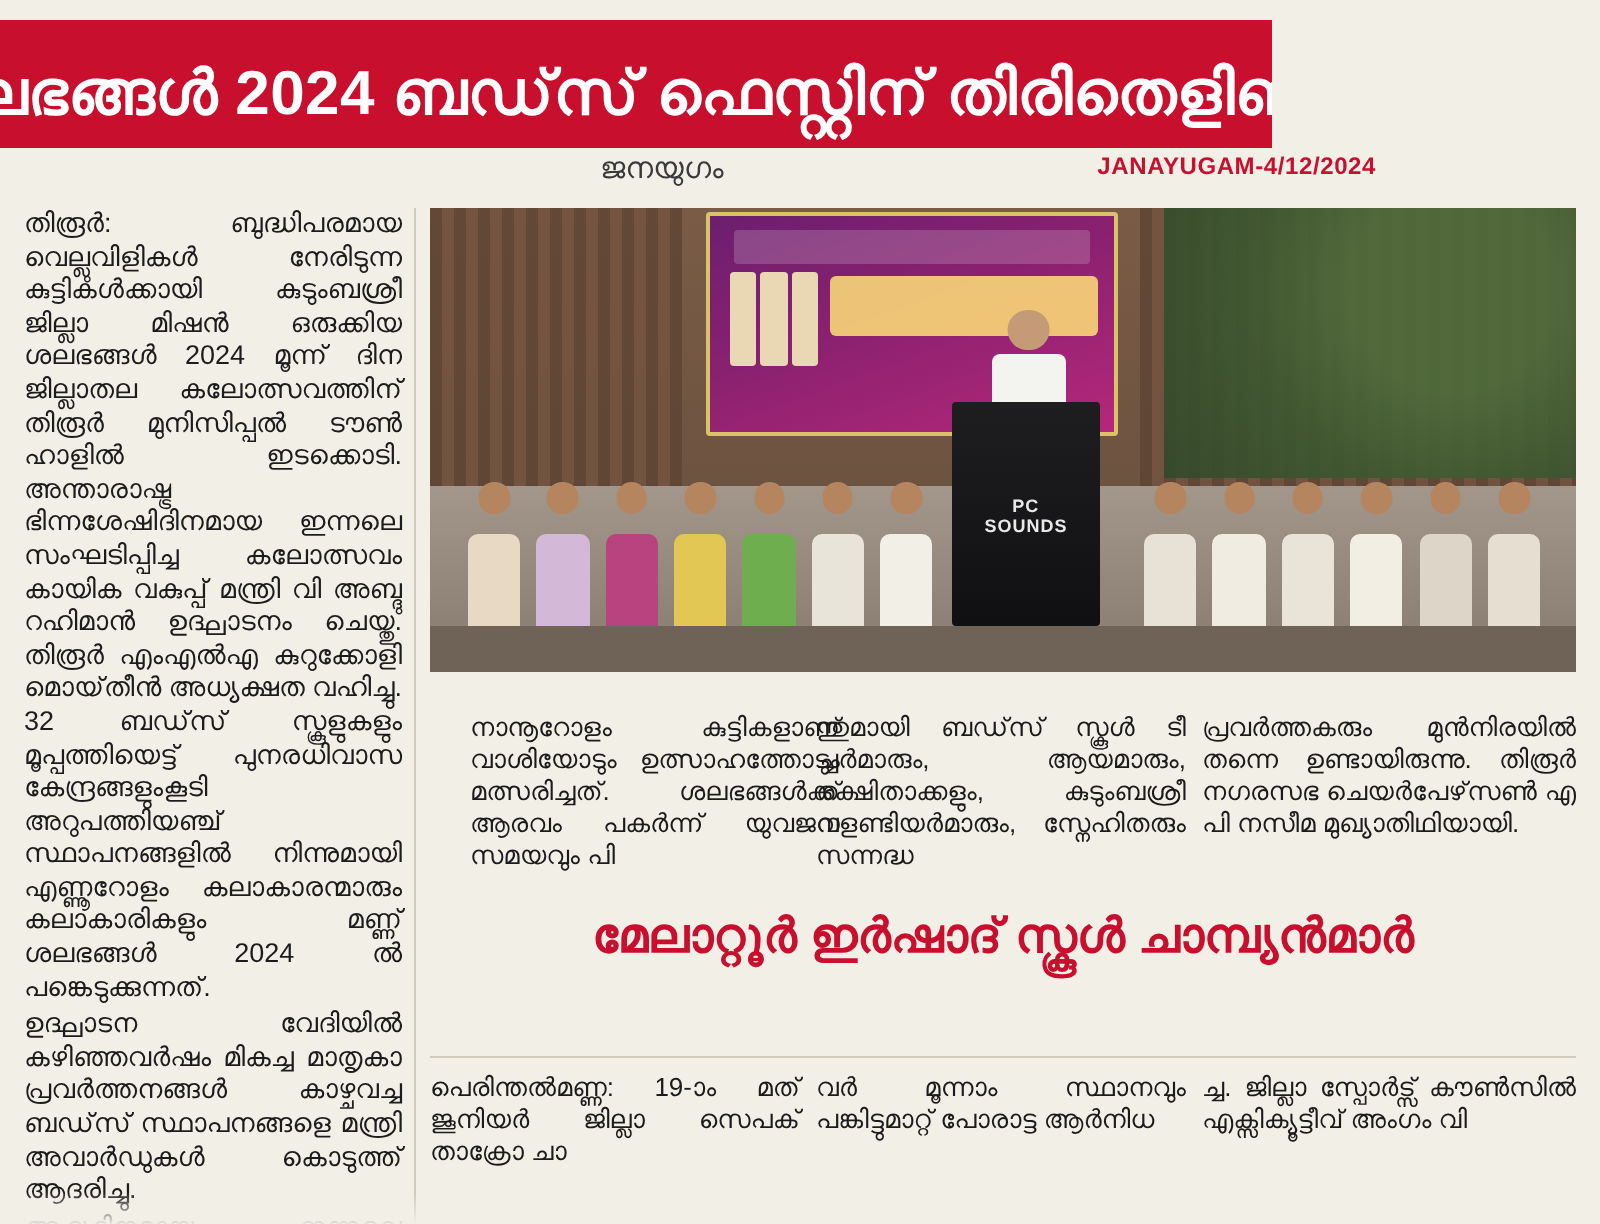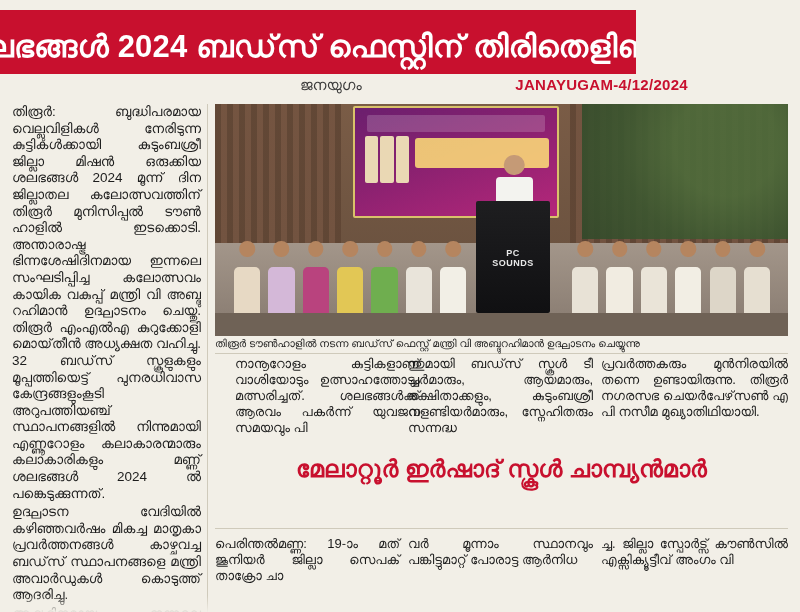--- a/index.html
+++ b/index.html
@@ -46,21 +46,21 @@
   .paper-name {
     position: absolute;
     left: 300px; top: 76px;
     font-size: 15px;
     color: #3a3a3a;
     font-weight: normal;
   }
   .paper-meta {
     position: absolute;
     right: 112px; top: 76px;
-    font-size: 15px;
+    font-size: 12px;
     color: #c8102e;
     font-weight: bold;
     letter-spacing: 0.3px;
   }
 
   
   .content {
     position: absolute;
     left: 0; top: 104px;
     width: 800px; height: 508px;
@@ -383,21 +383,20 @@
           <div class="body"></div>
         </div>
         <div class="podium">
           <div class="brand">PC
 SOUNDS</div>
         </div>
         <div class="front-strip"></div>
       </div>
     </div>
 
-    <div class="caption">തിരൂർ ടൗൺഹാളിൽ നടന്ന ബഡ്‌സ് ഫെസ്റ്റ് മന്ത്രി വി അബ്ദുറഹിമാൻ ഉദ്ഘാടനം ചെയ്യുന്നു</div>
 
     <div class="col-mid">
       <p>നാനൂറോളം കുട്ടികളാണ് വാശിയോടും ഉത്സാഹത്തോടും മത്സരിച്ചത്. ശലഭങ്ങൾക്ക് ആരവം പകർന്ന് യുവജന സമയവും പി</p>
     </div>
     <div class="col-mid2">
       <p>ന്തുമായി ബഡ്‌സ് സ്കൂൾ ടീ ച്ചർമാരും, ആയമാരും, രക്ഷിതാക്കളും, കുടുംബശ്രീ വളണ്ടിയർമാരും, സ്നേഹിതരും സന്നദ്ധ</p>
     </div>
     <div class="col-right">
       <p>പ്രവർത്തകരും മുൻനിരയിൽ തന്നെ ഉണ്ടായിരുന്നു. തിരൂർ നഗരസഭ ചെയർപേഴ്‌സൺ എ പി നസീമ മുഖ്യാതിഥിയായി.</p>
     </div>

